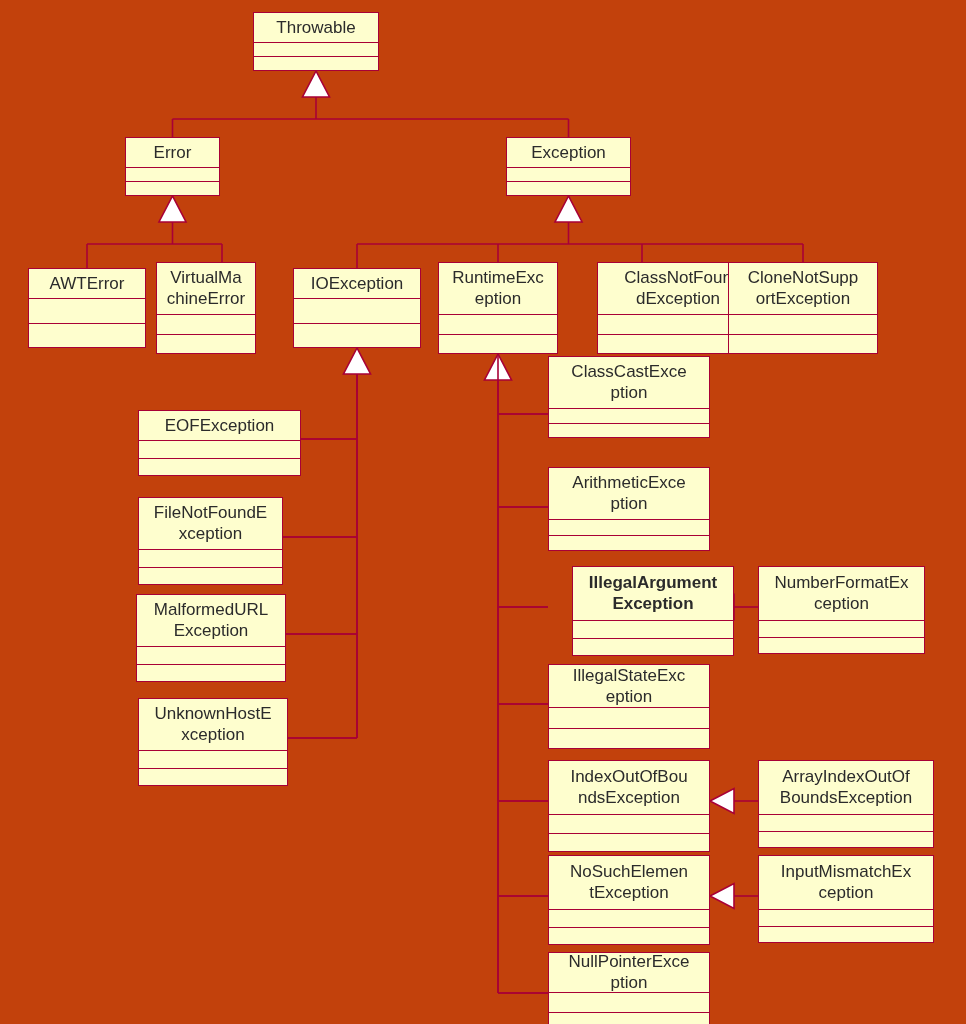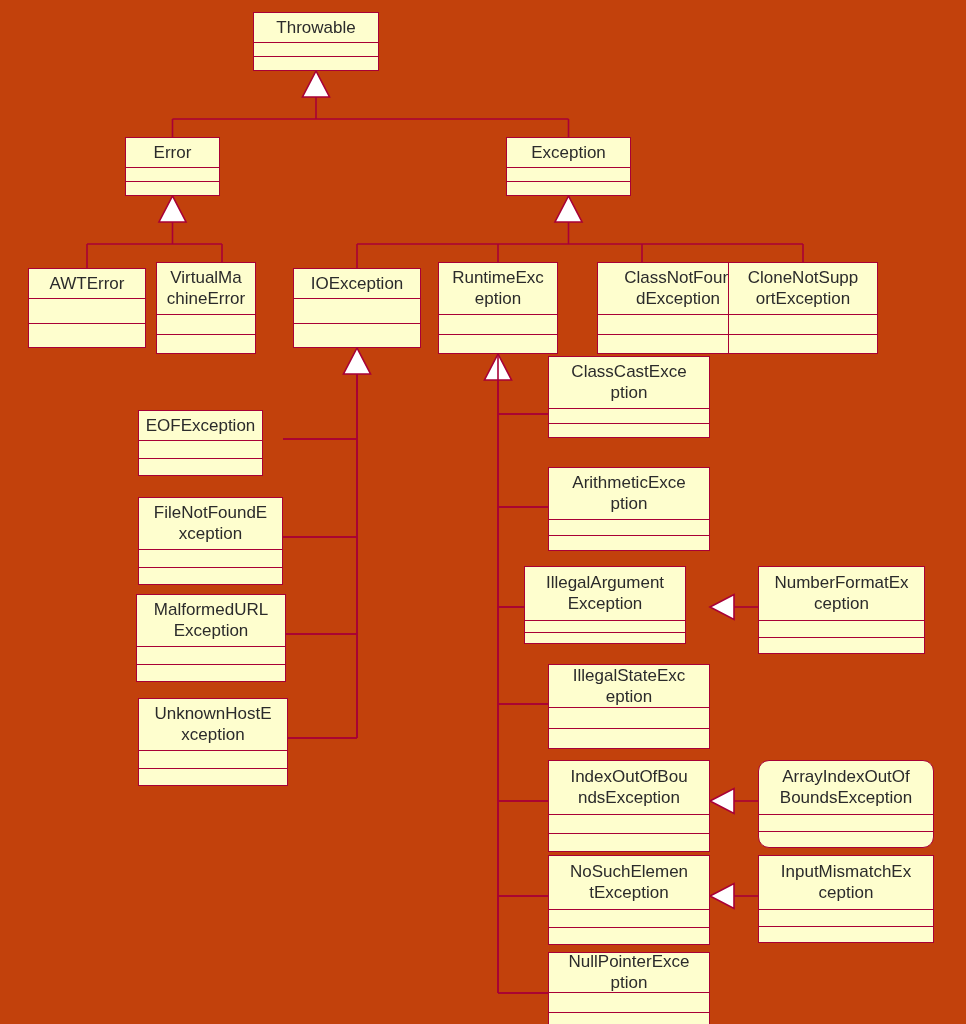--- a/index.html
+++ b/index.html
@@ -164,21 +164,21 @@
 dException</div>
         <div class="uml-attrs"></div>
         <div class="uml-ops"></div>
       </div>
       <div class="uml-class" style="left: 728px; top: 262px; width: 150px; height: 92px;">
         <div class="uml-name" style="height: 52px;">CloneNotSupp
 ortException</div>
         <div class="uml-attrs"></div>
         <div class="uml-ops"></div>
       </div>
-      <div class="uml-class" style="left: 138px; top: 410px; width: 125px; height: 66px;">
+      <div class="uml-class" style="left: 138px; top: 410px; width: 163px; height: 66px;">
         <div class="uml-name" style="height: 30px;">EOFException</div>
         <div class="uml-attrs"></div>
         <div class="uml-ops"></div>
       </div>
       <div class="uml-class" style="left: 138px; top: 497px; width: 145px; height: 88px;">
         <div class="uml-name" style="height: 52px;">FileNotFoundE
 xception</div>
         <div class="uml-attrs"></div>
         <div class="uml-ops"></div>
       </div>
@@ -199,21 +199,21 @@
 ption</div>
         <div class="uml-attrs"></div>
         <div class="uml-ops"></div>
       </div>
       <div class="uml-class" style="left: 548px; top: 467px; width: 162px; height: 84px;">
         <div class="uml-name" style="height: 52px;">ArithmeticExce
 ption</div>
         <div class="uml-attrs"></div>
         <div class="uml-ops"></div>
       </div>
-      <div class="uml-class" style="left: 524px; top: 566px; width: 162px; height: 78px;">
+      <div class="uml-class" style="left: 572px; top: 566px; width: 162px; height: 90px; font-weight: bold;">
         <div class="uml-name" style="height: 54px;">IllegalArgument
 Exception</div>
         <div class="uml-attrs"></div>
         <div class="uml-ops"></div>
       </div>
       <div class="uml-class" style="left: 548px; top: 664px; width: 162px; height: 85px;">
         <div class="uml-name" style="height: 43px;">IllegalStateExc
 eption</div>
         <div class="uml-attrs"></div>
         <div class="uml-ops"></div>
@@ -235,21 +235,21 @@
 ption</div>
         <div class="uml-attrs"></div>
         <div class="uml-ops"></div>
       </div>
       <div class="uml-class" style="left: 758px; top: 566px; width: 167px; height: 88px;">
         <div class="uml-name" style="height: 54px;">NumberFormatEx
 ception</div>
         <div class="uml-attrs"></div>
         <div class="uml-ops"></div>
       </div>
-      <div class="uml-class" style="left: 758px; top: 760px; width: 176px; height: 88px; border-radius: 11px;">
+      <div class="uml-class" style="left: 758px; top: 760px; width: 176px; height: 88px;">
         <div class="uml-name" style="height: 54px;">ArrayIndexOutOf
 BoundsException</div>
         <div class="uml-attrs"></div>
         <div class="uml-ops"></div>
       </div>
       <div class="uml-class" style="left: 758px; top: 855px; width: 176px; height: 88px;">
         <div class="uml-name" style="height: 54px;">InputMismatchEx
 ception</div>
         <div class="uml-attrs"></div>
         <div class="uml-ops"></div>

